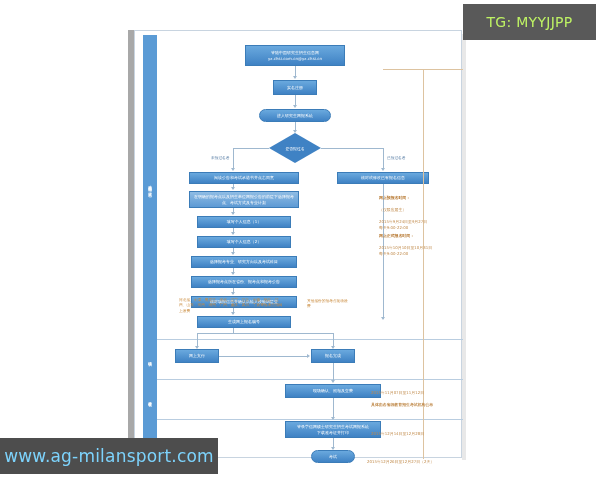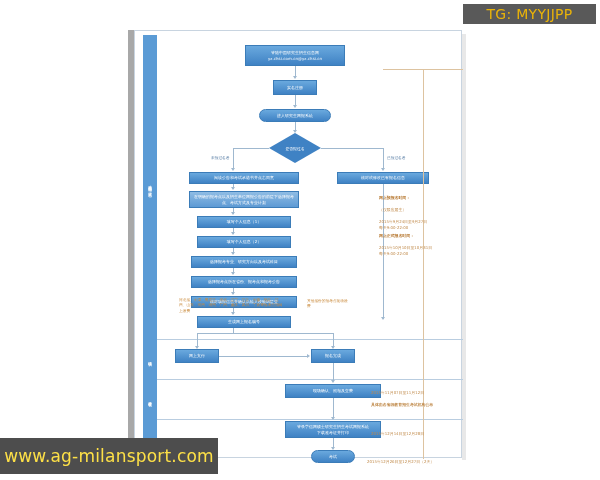--- a/index.html
+++ b/index.html
@@ -103,27 +103,27 @@
 
   
   .dnote{
     position:absolute;color:#c08a4a;font-size:3.9px;line-height:1.5;
     text-align:left;white-space:pre-line;
   }
 
   
   #wm-bottom{
     position:absolute;left:0;top:438px;width:218px;height:36px;
-    background:#4d4d4d;color:#fde047;
+    background:#4d4d4d;color:#7dd3fc;
     display:flex;align-items:center;justify-content:center;
     font-size:17px;letter-spacing:.2px;
   }
   #wm-top{
-    position:absolute;left:463px;top:4px;width:133px;height:20px;
-    background:#595959;color:#eab308;
+    position:absolute;left:463px;top:4px;width:133px;height:36px;
+    background:#595959;color:#bef264;
     display:flex;align-items:center;justify-content:center;
     font-size:14px;letter-spacing:.3px;
   }
 </style>
 </head>
 <body>
 
 <div id="stage">
 
   <div id="page-shadow"></div>

